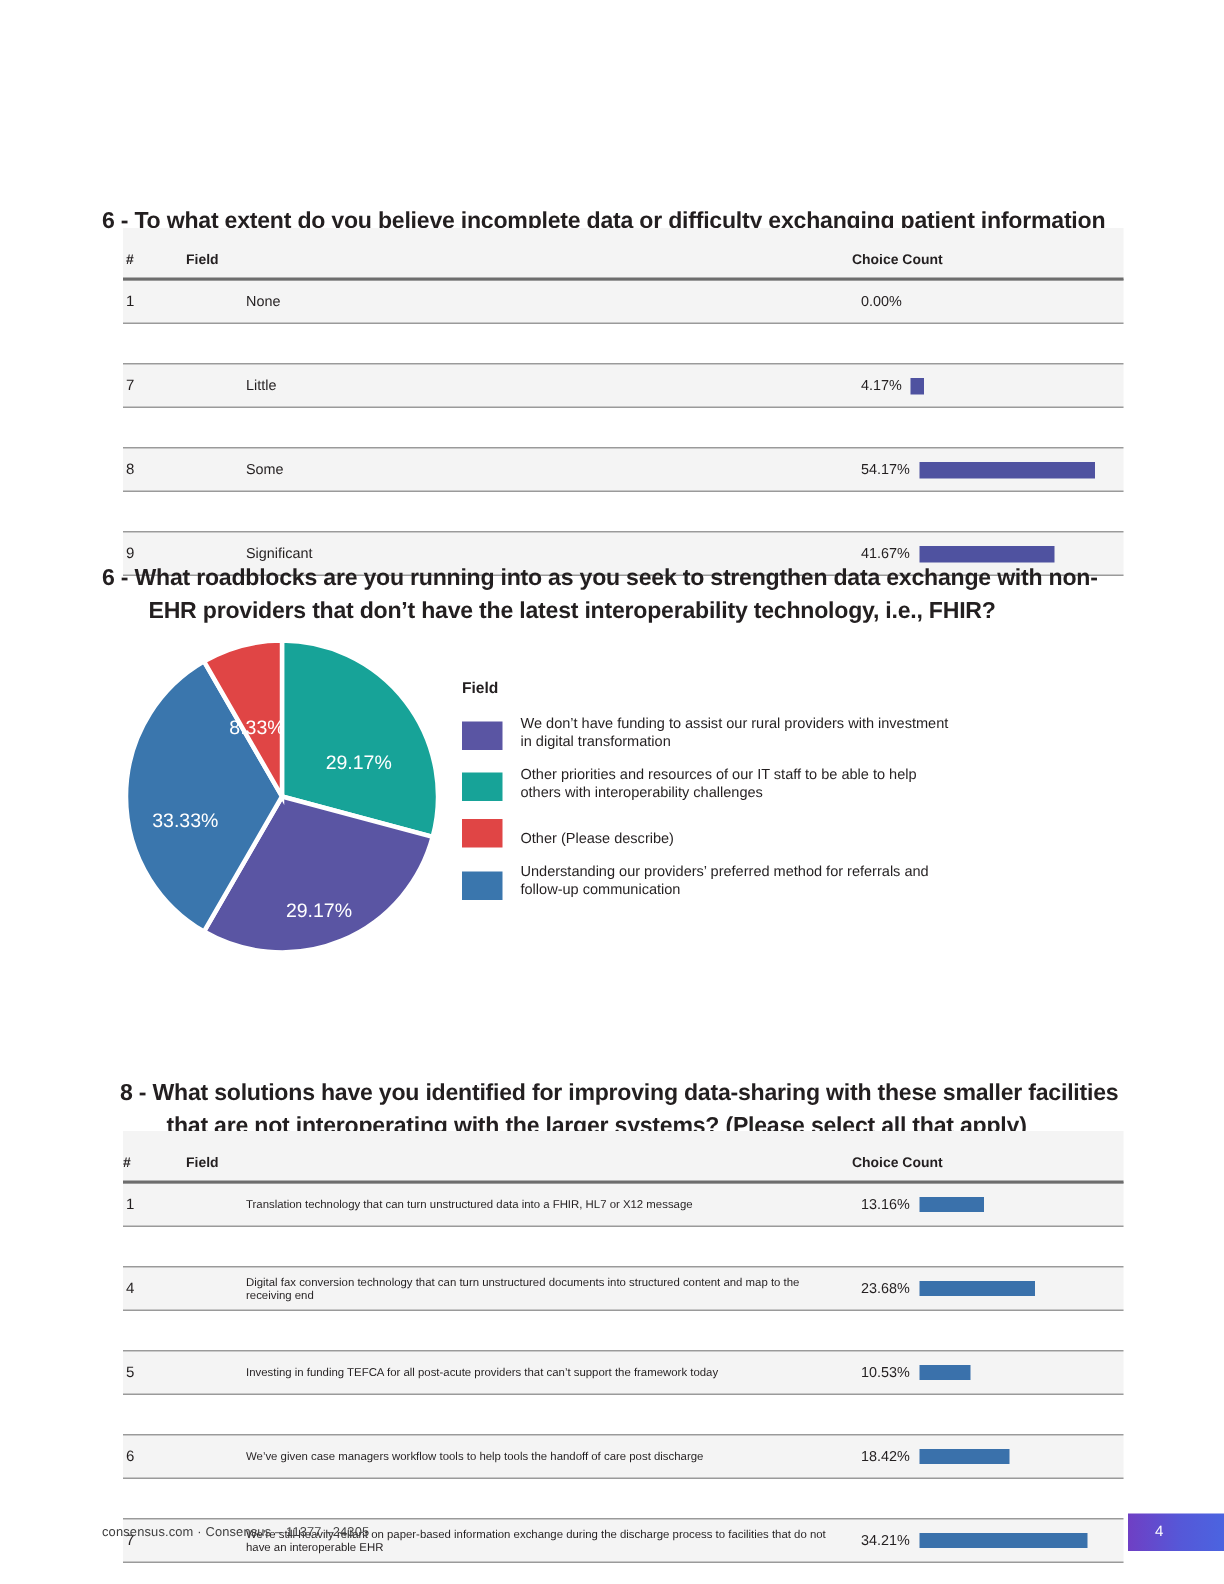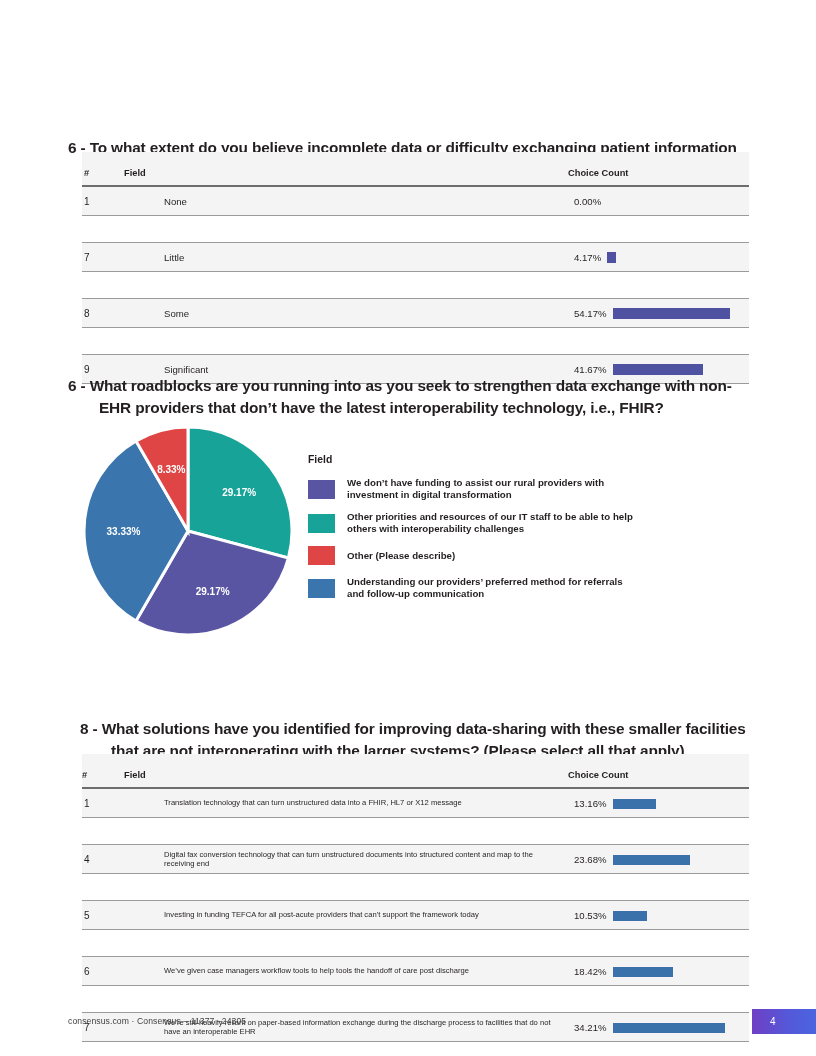--- a/index.html
+++ b/index.html
@@ -82,21 +82,21 @@
     font-size: 9.2px;
     color: #231f20;
     line-height: 11px;
     padding-right: 8px;
   }
   .cell-count {
     padding: 0;
   }
   .countwrap {
     display: flex;
-    align-items: flex-end;
+    align-items: flex-start;
     gap: 6px;
     padding-left: 6px;
   }
   .pct {
     font-size: 9.6px;
     color: #231f20;
     white-space: nowrap;
     flex: 0 0 auto;
   }
   .barzone {
@@ -146,43 +146,43 @@
   #pie {
     position: absolute;
     left: 14px;
     top: 11px;
     width: 212px;
     height: 212px;
   }
   .pie-label {
     position: absolute;
     color: #ffffff;
-    font-size: 10px;
-    font-weight: bold;
+    font-size: 13px;
+    font-weight: normal;
     white-space: nowrap;
+    margin-top: 16px;
   }
 
   
   #legend {
     position: absolute;
     left: 240px;
     top: 40px;
     width: 330px;
   }
   #legend .legend-title {
     font-size: 10.4px;
     font-weight: bold;
     color: #231f20;
     margin-bottom: 12px;
   }
   .legend-item {
     display: flex;
-    align-items: center;
+    align-items: flex-end;
     margin-bottom: 11px;
-    font-weight: bold;
   }
   .legend-swatch {
     flex: 0 0 auto;
     width: 27px;
     height: 19px;
     margin-right: 12px;
     margin-top: 1px;
   }
   .legend-label {
     font-size: 9.7px;

